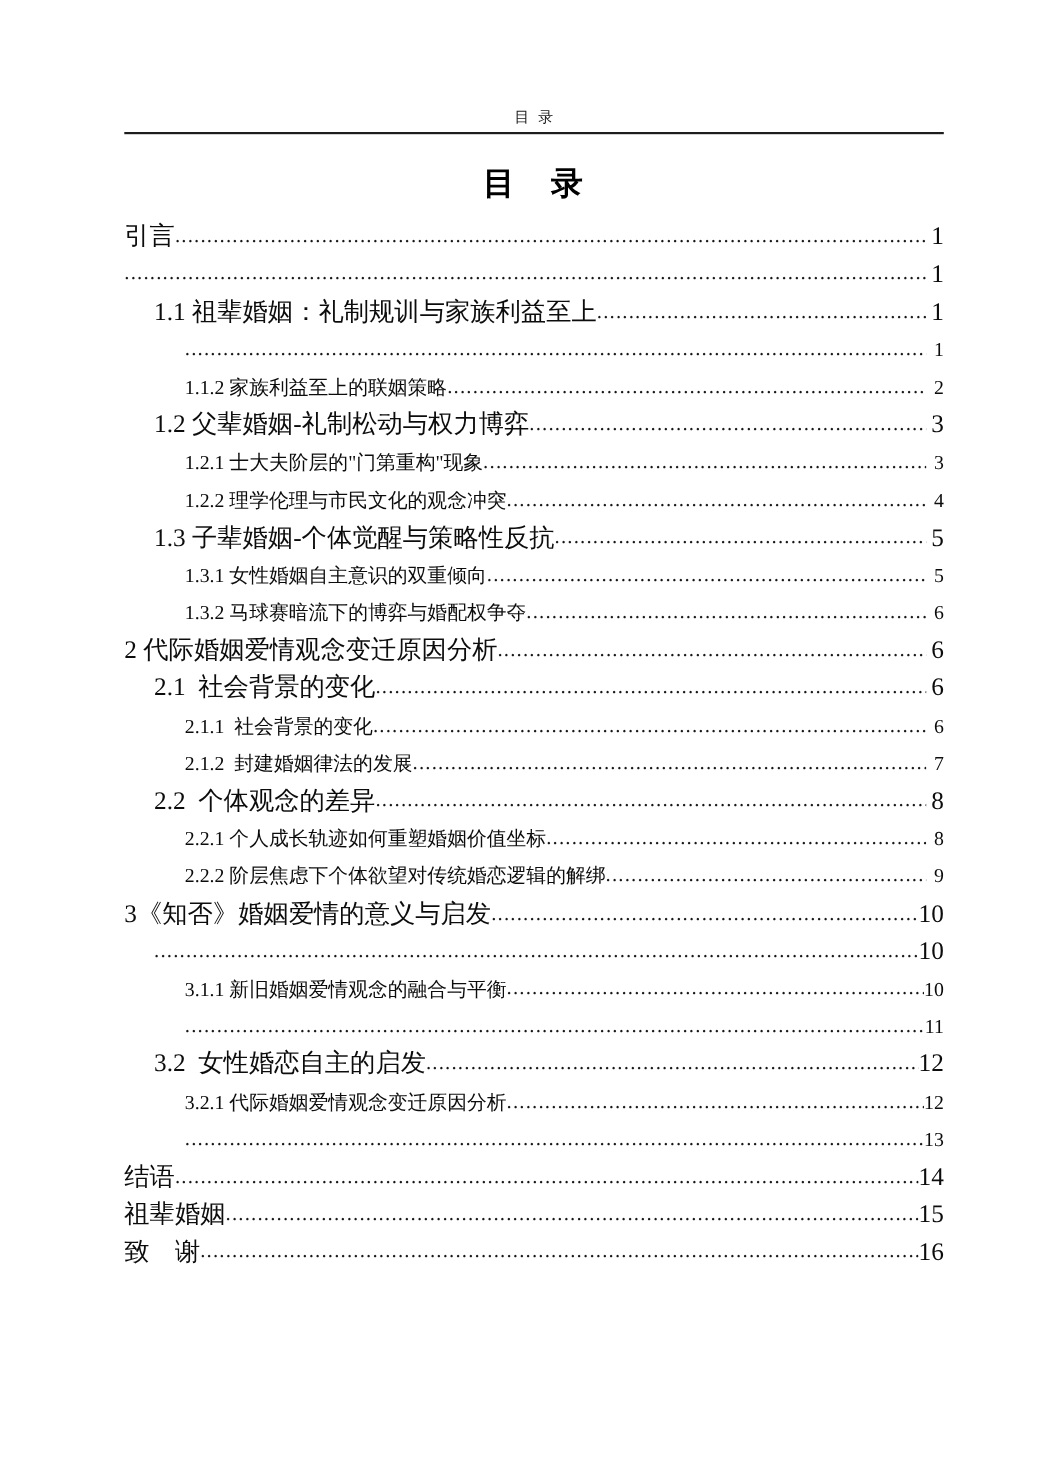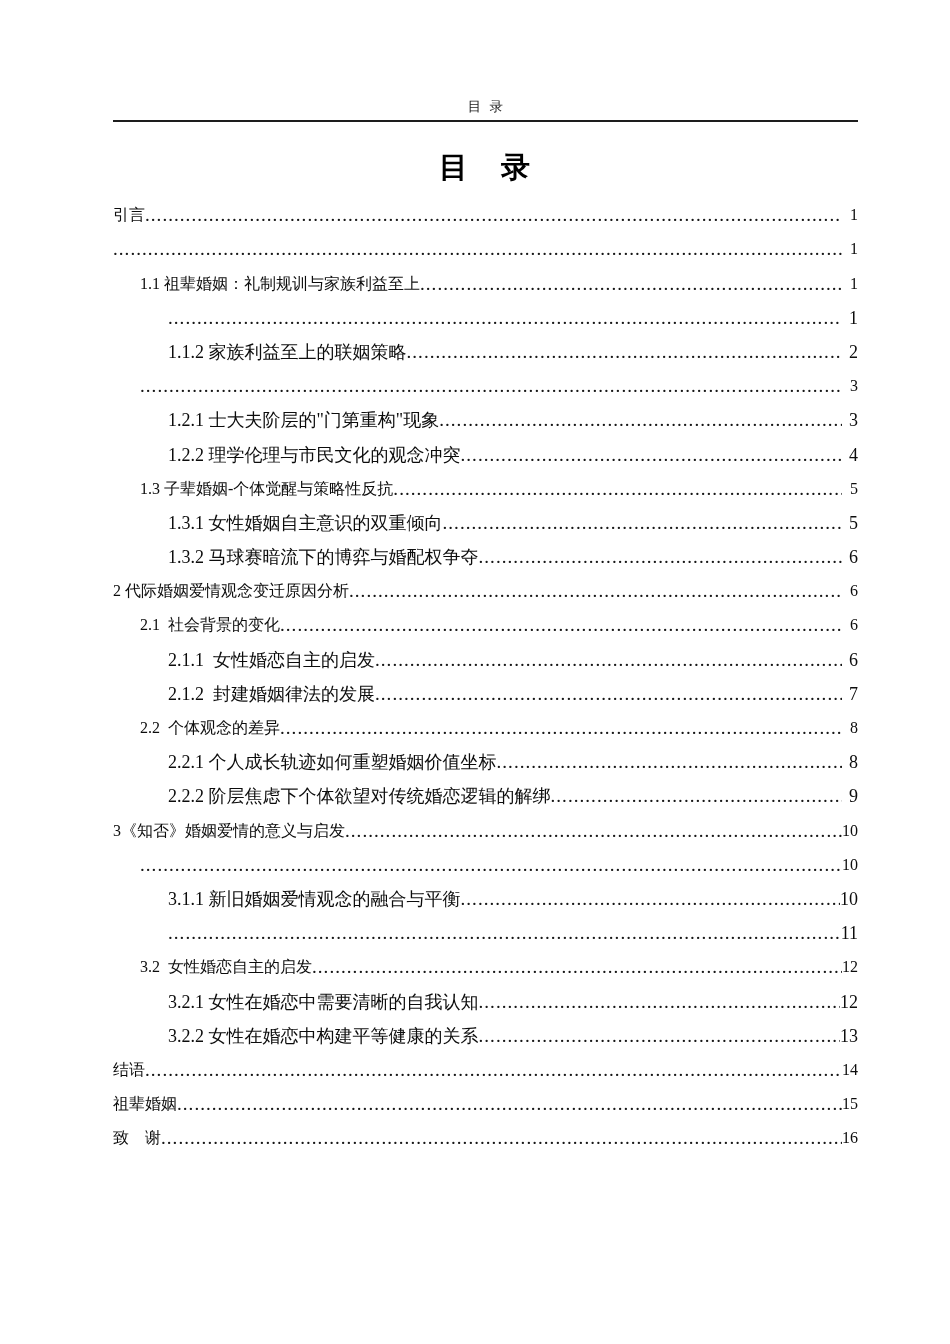--- a/index.html
+++ b/index.html
@@ -64,21 +64,21 @@
     position: absolute;
     left: 113px;
     top: 196px;
     width: 745px;
   }
 
   .toc-entry {
     display: flex;
     align-items: flex-end;
     height: 34.2px;
-    font-size: 16px;
+    font-size: 23px;
     line-height: 30px;
     color: #0c0c0c;
     white-space: pre;
   }
 
   .toc-entry.lvl1 { padding-left: 0px; }
   .toc-entry.lvl2 { padding-left: 27px; }
   .toc-entry.lvl3 { padding-left: 55px; }
 
   .toc-entry.lvl3 { font-size: 18px; }
@@ -125,38 +125,38 @@
   </div>
 
   <div class="doc-title">目　录</div>
 
   <div class="toc" id="toc-list">
       <div class="toc-entry lvl1"><span class="toc-label">引言</span><span class="toc-dots"></span><span class="toc-page">1</span></div>
       <div class="toc-entry lvl1"><span class="toc-dots"></span><span class="toc-page">1</span></div>
       <div class="toc-entry lvl2"><span class="toc-label">1.1 祖辈婚姻：礼制规训与家族利益至上</span><span class="toc-dots"></span><span class="toc-page">1</span></div>
       <div class="toc-entry lvl3"><span class="toc-dots"></span><span class="toc-page">1</span></div>
       <div class="toc-entry lvl3"><span class="toc-label">1.1.2 家族利益至上的联姻策略</span><span class="toc-dots"></span><span class="toc-page">2</span></div>
-      <div class="toc-entry lvl2"><span class="toc-dots"></span><span class="toc-page">3</span></div>
+      <div class="toc-entry lvl2"><span class="toc-label">1.2 父辈婚姻-礼制松动与权力博弈</span><span class="toc-dots"></span><span class="toc-page">3</span></div>
       <div class="toc-entry lvl3"><span class="toc-label">1.2.1 士大夫阶层的"门第重构"现象</span><span class="toc-dots"></span><span class="toc-page">3</span></div>
       <div class="toc-entry lvl3"><span class="toc-label">1.2.2 理学伦理与市民文化的观念冲突</span><span class="toc-dots"></span><span class="toc-page">4</span></div>
       <div class="toc-entry lvl2"><span class="toc-label">1.3 子辈婚姻-个体觉醒与策略性反抗</span><span class="toc-dots"></span><span class="toc-page">5</span></div>
       <div class="toc-entry lvl3"><span class="toc-label">1.3.1 女性婚姻自主意识的双重倾向</span><span class="toc-dots"></span><span class="toc-page">5</span></div>
       <div class="toc-entry lvl3"><span class="toc-label">1.3.2 马球赛暗流下的博弈与婚配权争夺</span><span class="toc-dots"></span><span class="toc-page">6</span></div>
       <div class="toc-entry lvl1"><span class="toc-label">2 代际婚姻爱情观念变迁原因分析</span><span class="toc-dots"></span><span class="toc-page">6</span></div>
       <div class="toc-entry lvl2"><span class="toc-label">2.1  社会背景的变化</span><span class="toc-dots"></span><span class="toc-page">6</span></div>
-      <div class="toc-entry lvl3"><span class="toc-label">2.1.1  女性婚恋自主的启发</span><span class="toc-dots"></span><span class="toc-page">6</span></div>
+      <div class="toc-entry lvl3"><span class="toc-label">2.1.1  社会背景的变化</span><span class="toc-dots"></span><span class="toc-page">6</span></div>
       <div class="toc-entry lvl3"><span class="toc-label">2.1.2  封建婚姻律法的发展</span><span class="toc-dots"></span><span class="toc-page">7</span></div>
       <div class="toc-entry lvl2"><span class="toc-label">2.2  个体观念的差异</span><span class="toc-dots"></span><span class="toc-page">8</span></div>
       <div class="toc-entry lvl3"><span class="toc-label">2.2.1 个人成长轨迹如何重塑婚姻价值坐标</span><span class="toc-dots"></span><span class="toc-page">8</span></div>
       <div class="toc-entry lvl3"><span class="toc-label">2.2.2 阶层焦虑下个体欲望对传统婚恋逻辑的解绑</span><span class="toc-dots"></span><span class="toc-page">9</span></div>
       <div class="toc-entry lvl1"><span class="toc-label">3《知否》婚姻爱情的意义与启发</span><span class="toc-dots"></span><span class="toc-page">10</span></div>
       <div class="toc-entry lvl2"><span class="toc-dots"></span><span class="toc-page">10</span></div>
       <div class="toc-entry lvl3"><span class="toc-label">3.1.1 新旧婚姻爱情观念的融合与平衡</span><span class="toc-dots"></span><span class="toc-page">10</span></div>
       <div class="toc-entry lvl3"><span class="toc-dots"></span><span class="toc-page">11</span></div>
       <div class="toc-entry lvl2"><span class="toc-label">3.2  女性婚恋自主的启发</span><span class="toc-dots"></span><span class="toc-page">12</span></div>
-      <div class="toc-entry lvl3"><span class="toc-label">3.2.1 女性在婚恋中需要清晰的自我认知</span><span class="toc-dots"></span><span class="toc-page">12</span></div>
-      <div class="toc-entry lvl3"><span class="toc-label">3.2.2 女性在婚恋中构建平等健康的关系</span><span class="toc-dots"></span><span class="toc-page">13</span></div>
+      <div class="toc-entry lvl3"><span class="toc-label">3.2.1 代际婚姻爱情观念变迁原因分析</span><span class="toc-dots"></span><span class="toc-page">12</span></div>
+      <div class="toc-entry lvl3"><span class="toc-dots"></span><span class="toc-page">13</span></div>
       <div class="toc-entry lvl1"><span class="toc-label">结语</span><span class="toc-dots"></span><span class="toc-page">14</span></div>
       <div class="toc-entry lvl1"><span class="toc-label">祖辈婚姻</span><span class="toc-dots"></span><span class="toc-page">15</span></div>
       <div class="toc-entry lvl1"><span class="toc-label">致　谢</span><span class="toc-dots"></span><span class="toc-page">16</span></div>
     </div>
 
 </div>
 
 </body></html>

